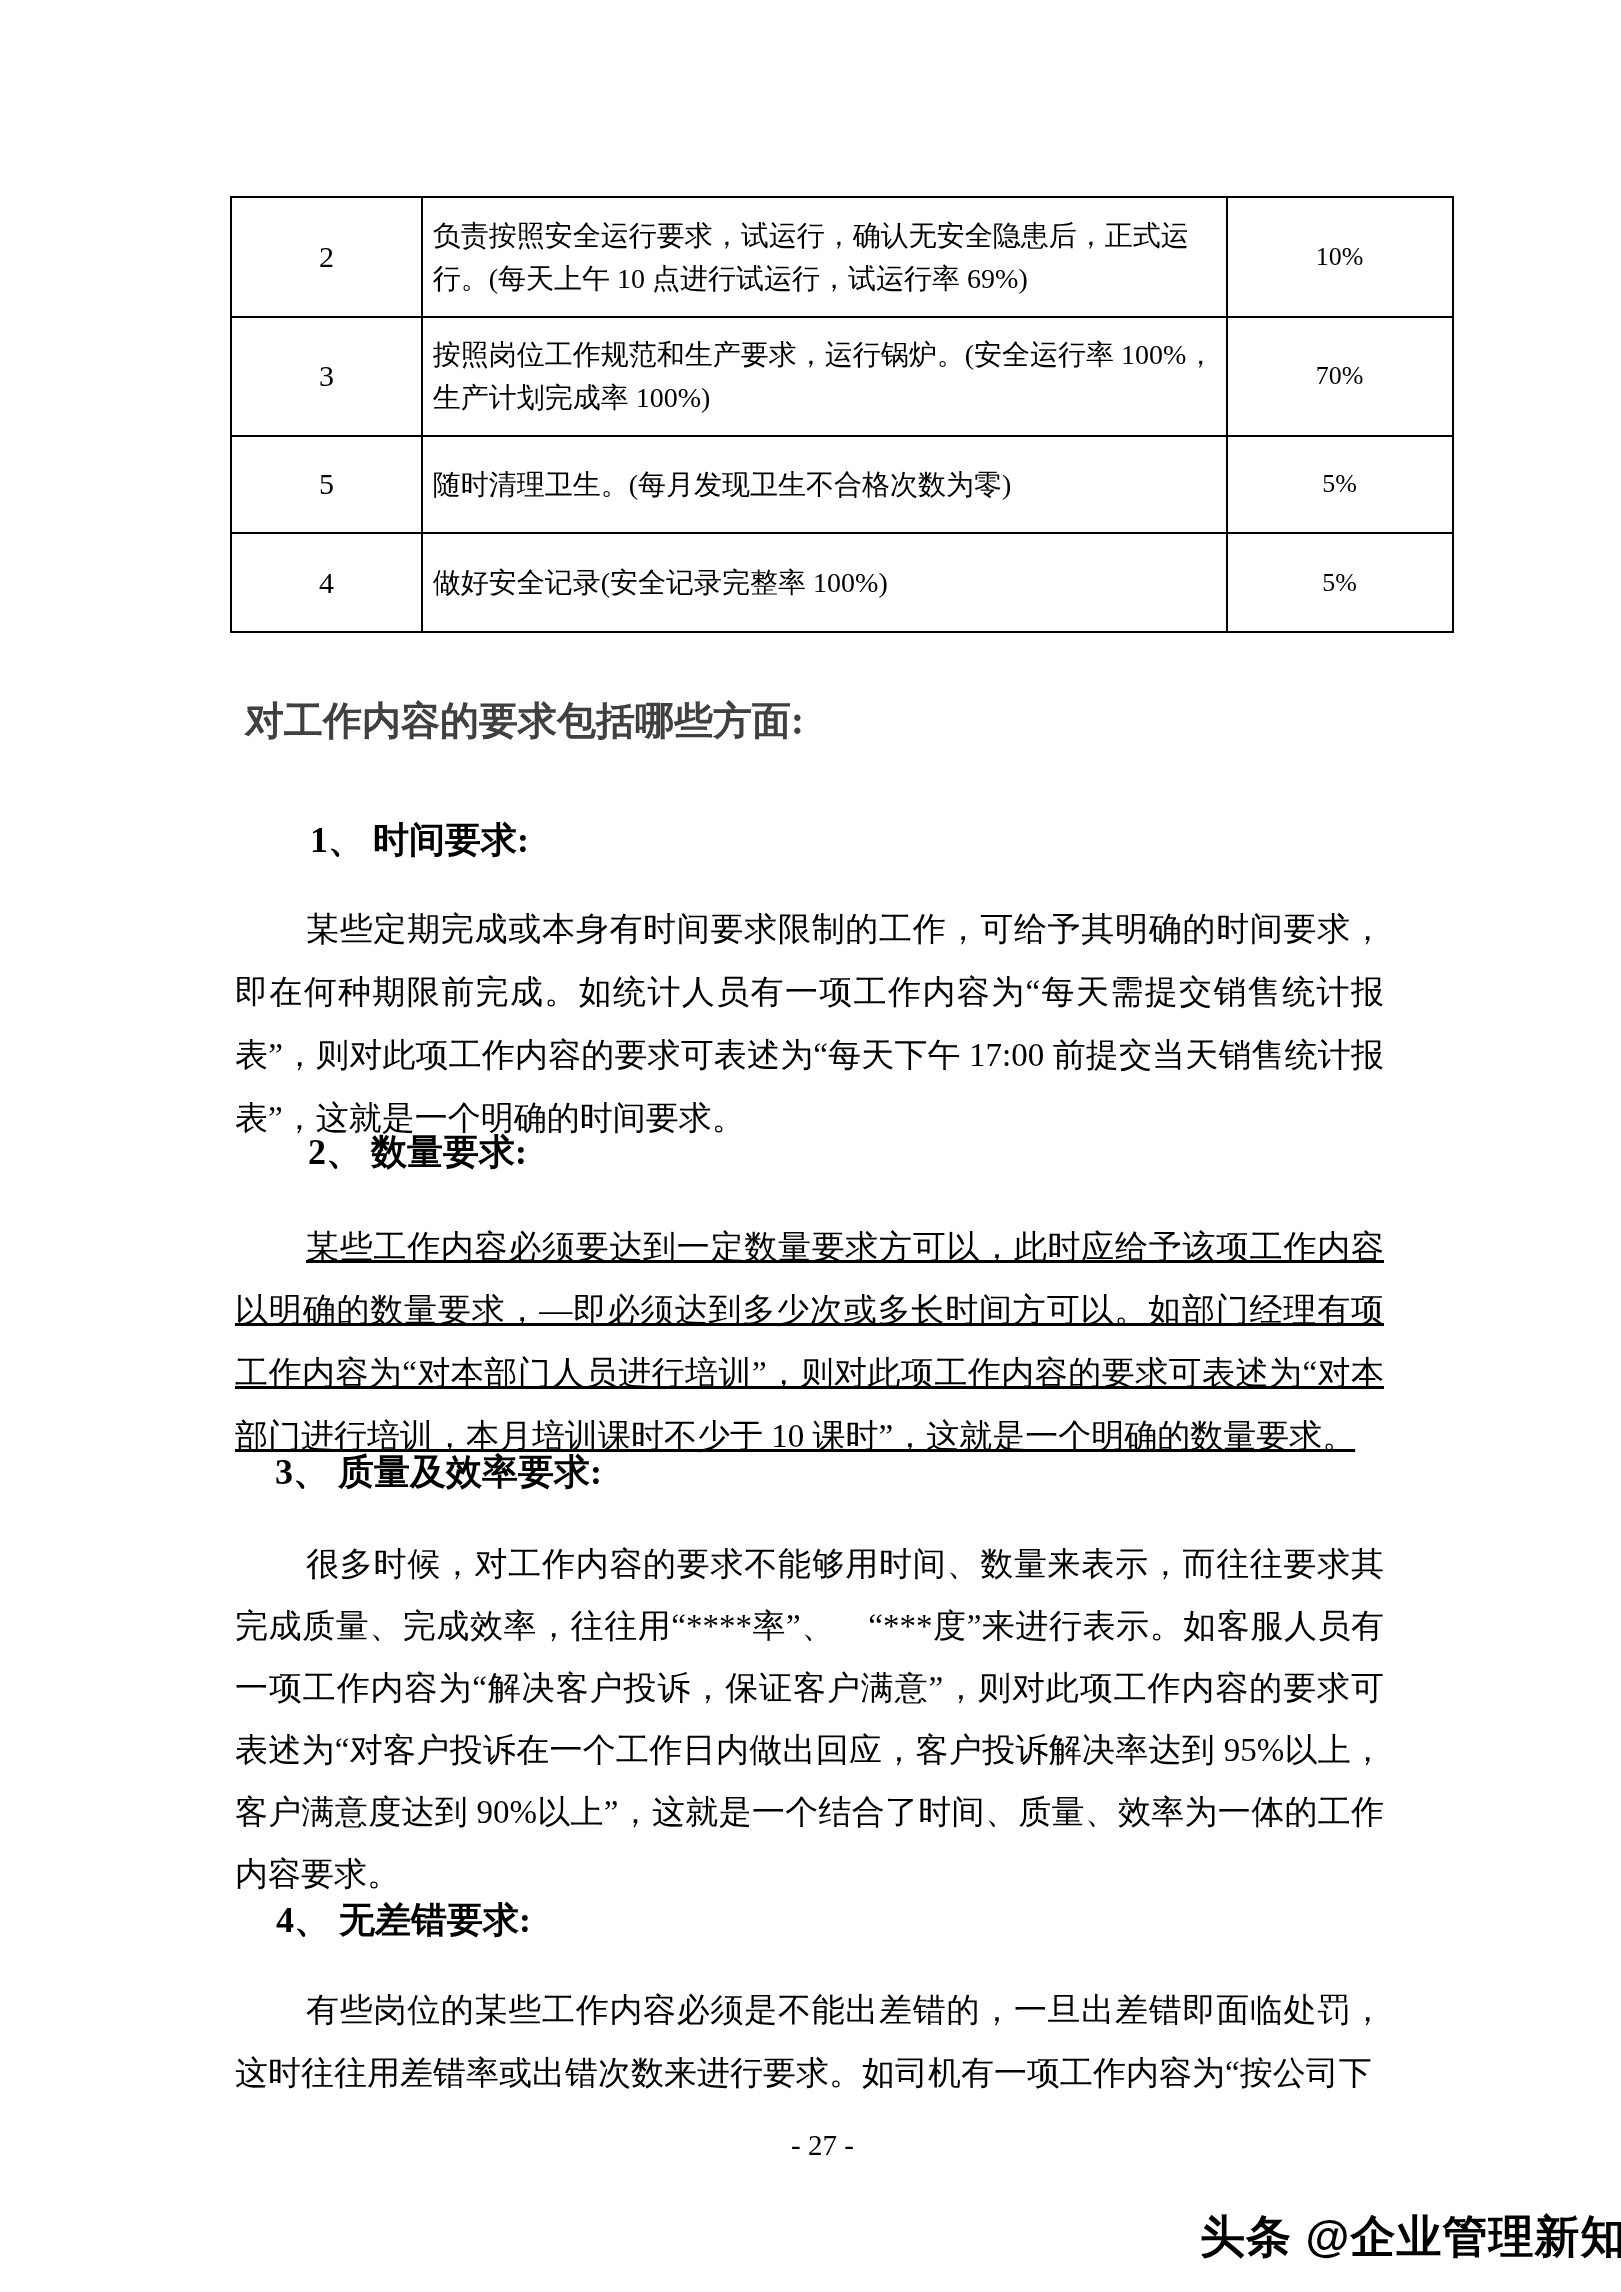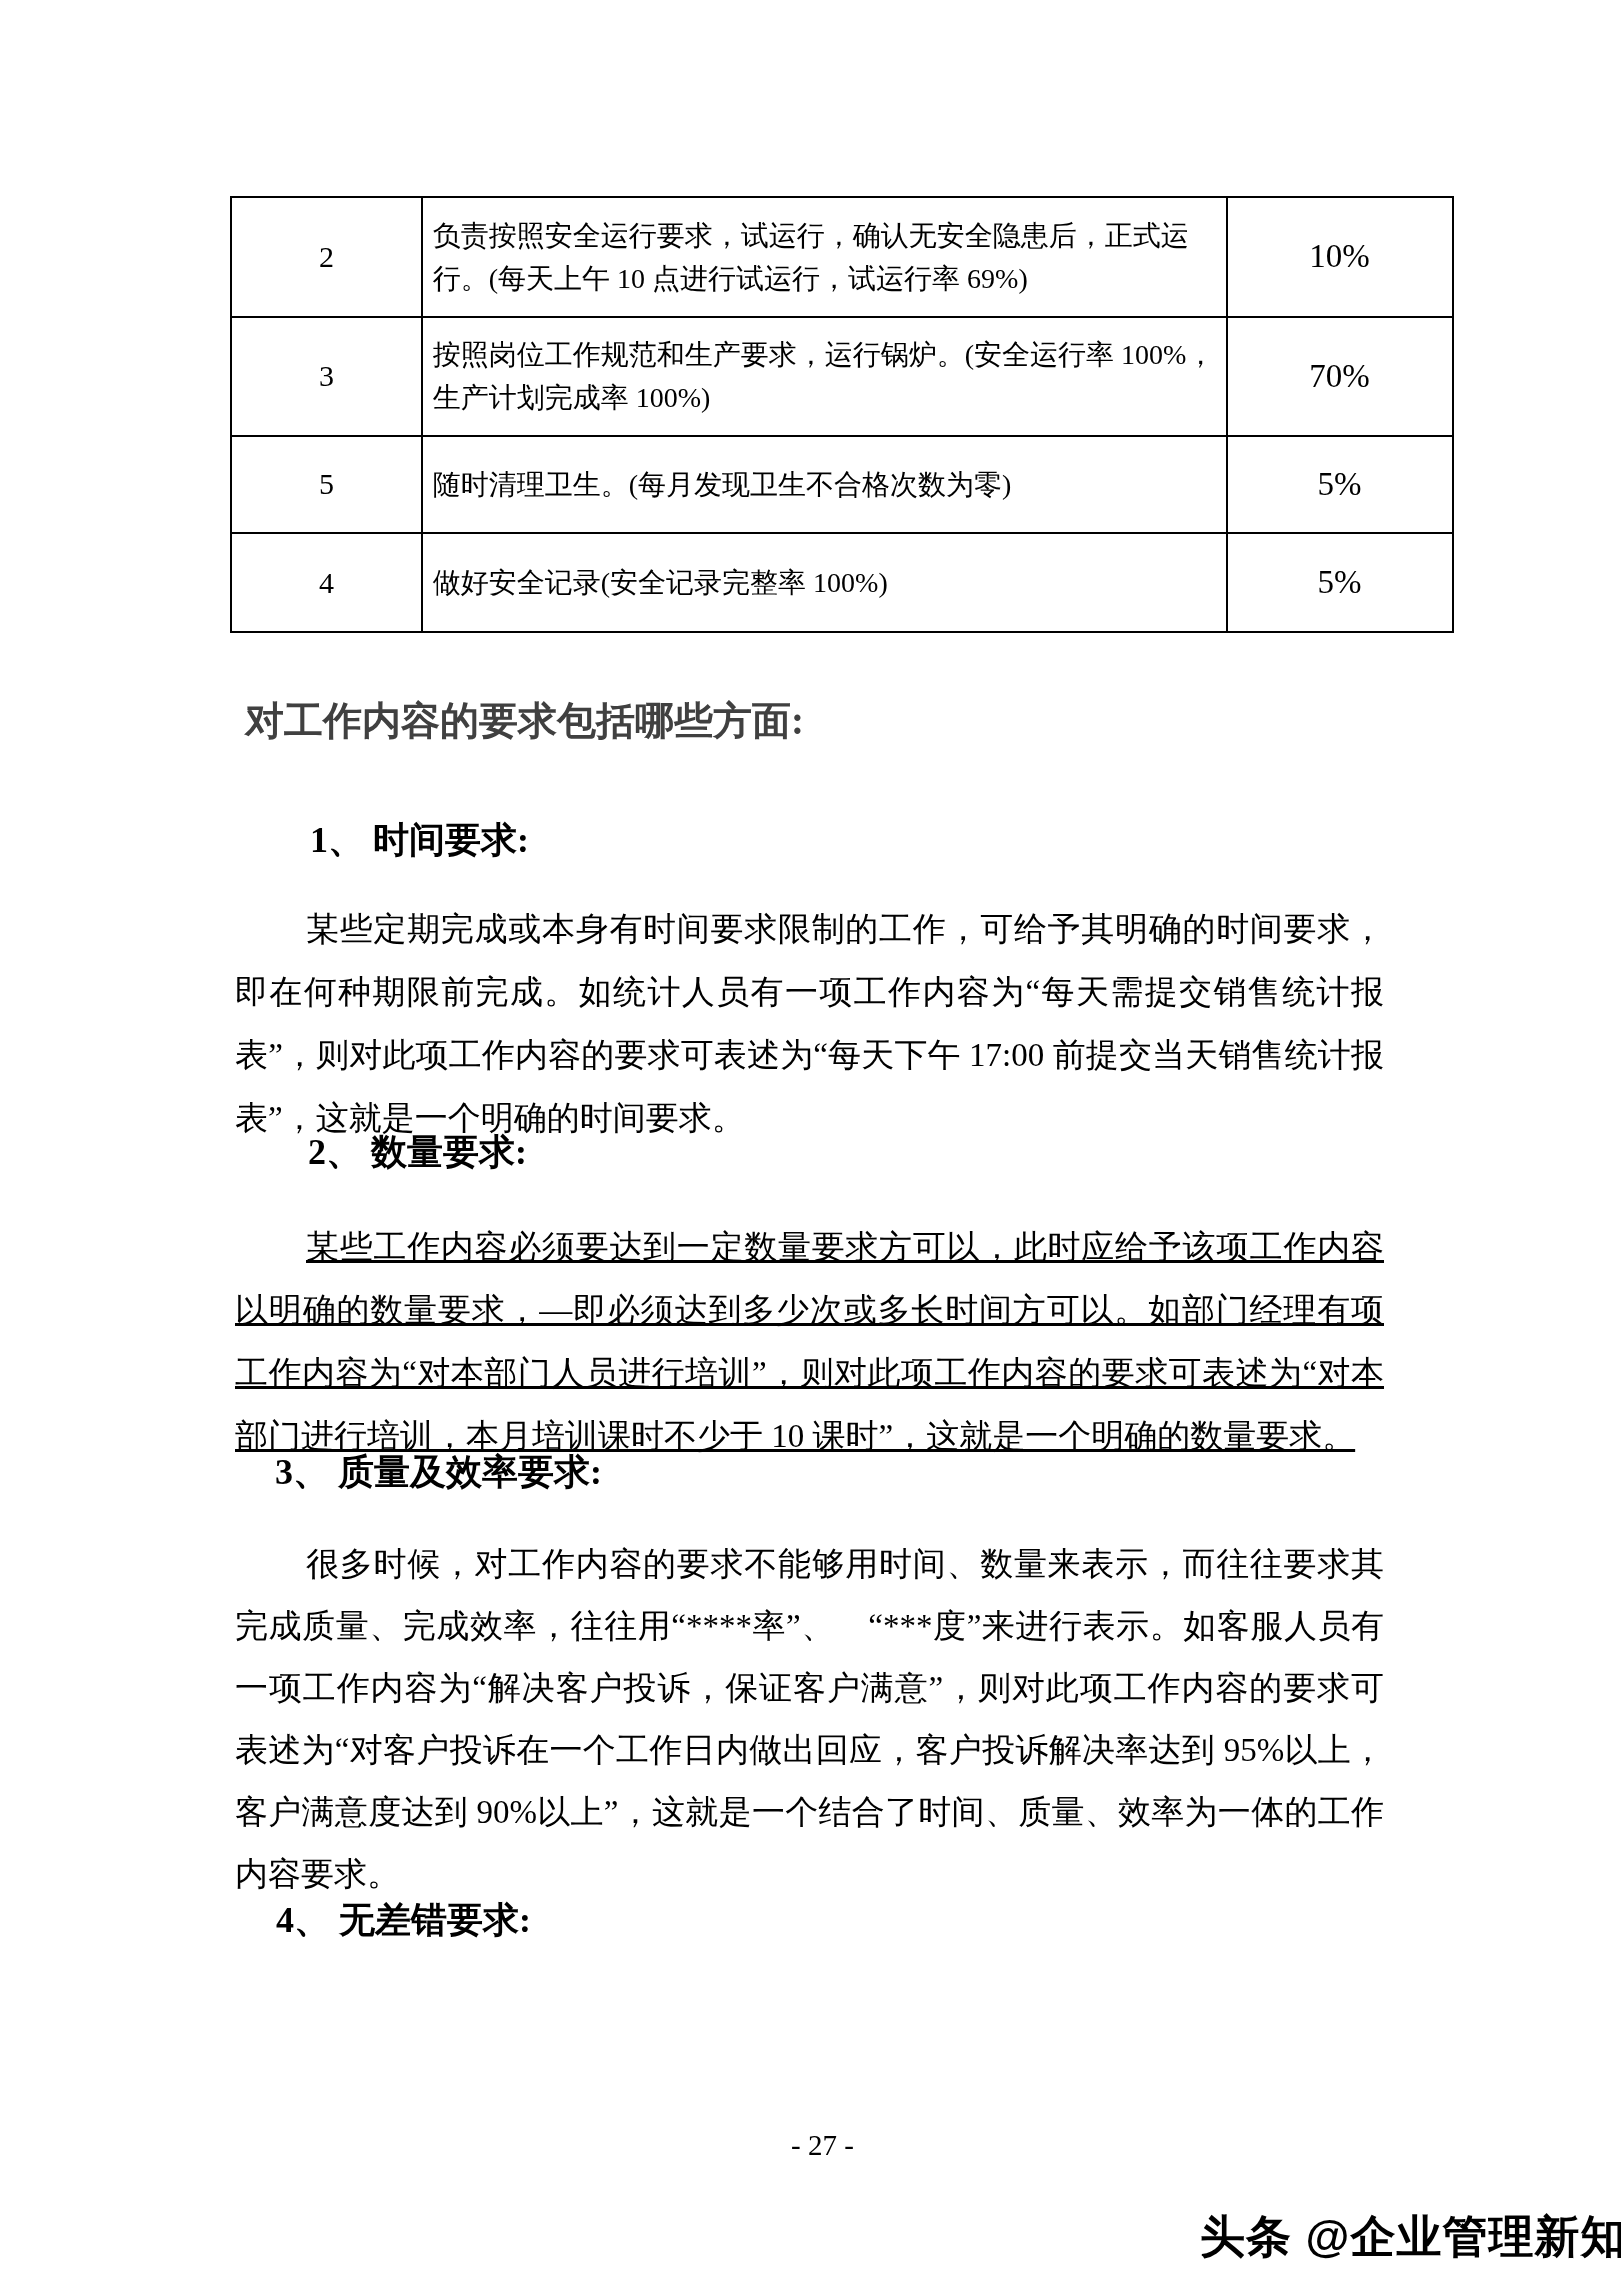--- a/index.html
+++ b/index.html
@@ -8,21 +8,21 @@
     font-family:"Liberation Serif","DejaVu Serif",serif;color:#000;overflow:hidden;
   }
   
   table.kpi{
     position:absolute;left:230px;top:196px;width:1196px;
     border-collapse:collapse;table-layout:fixed;
   }
   table.kpi td{border:2.9px solid #000;vertical-align:middle;}
   td.c-no{width:187px;text-align:center;font-size:30px;}
   td.c-desc{width:783px;font-size:28px;line-height:43px;padding:5.9px 9.8px;text-align:left;}
-  td.c-pct{width:222px;text-align:center;font-size:33px;}
+  td.c-pct{width:222px;text-align:center;font-size:26px;}
   tr.r0 td{height:106px;} tr.r1 td{height:105px;} tr.r2 td{height:84px;} tr.r3 td{height:85px;}
   
   .main-heading{
     position:absolute;left:245px;top:694px;font-size:39px;font-weight:bold;
     letter-spacing:0px;
   }
   .sec-title{position:absolute;font-size:36px;font-weight:bold;white-space:nowrap;}
   .t1{left:310px;top:816px;}
   .t2{left:308px;top:1128px;}
   .t3{left:275px;top:1448px;text-align:right;}
@@ -82,18 +82,19 @@
   <div class="sec-title t1">1、 时间要求:</div>
   <p class="para p1">某些定期完成或本身有时间要求限制的工作，可给予其明确的时间要求，即在何种期限前完成。如统计人员有一项工作内容为“每天需提交销售统计报表”，则对此项工作内容的要求可表述为“每天下午 17:00 前提交当天销售统计报表”，这就是一个明确的时间要求。</p>
 
   <div class="sec-title t2">2、 数量要求:</div>
   <p class="para p2">某些工作内容必须要达到一定数量要求方可以，此时应给予该项工作内容以明确的数量要求，—即必须达到多少次或多长时间方可以。如部门经理有项工作内容为“对本部门人员进行培训”，则对此项工作内容的要求可表述为“对本部门进行培训，本月培训课时不少于 10 课时”，这就是一个明确的数量要求。</p>
 
   <div class="sec-title t3">3、 质量及效率要求:</div>
   <p class="para p3">很多时候，对工作内容的要求不能够用时间、数量来表示，而往往要求其完成质量、完成效率，往往用“****率”、　“***度”来进行表示。如客服人员有一项工作内容为“解决客户投诉，保证客户满意”，则对此项工作内容的要求可表述为“对客户投诉在一个工作日内做出回应，客户投诉解决率达到 95%以上，客户满意度达到 90%以上”，这就是一个结合了时间、质量、效率为一体的工作内容要求。</p>
 
   <div class="sec-title t4">4、 无差错要求:</div>
+  <p class="para p4">有些岗位的某些工作内容必须是不能出差错的，一旦出差错即面临处罚，这时往往用差错率或出错次数来进行要求。如司机有一项工作内容为“按公司下</p>
 
   <div class="pagenum">- 27 -</div>
   <div class="watermark">头条 @企业管理新知</div>
 
 </div>
 
 
 </body></html>

